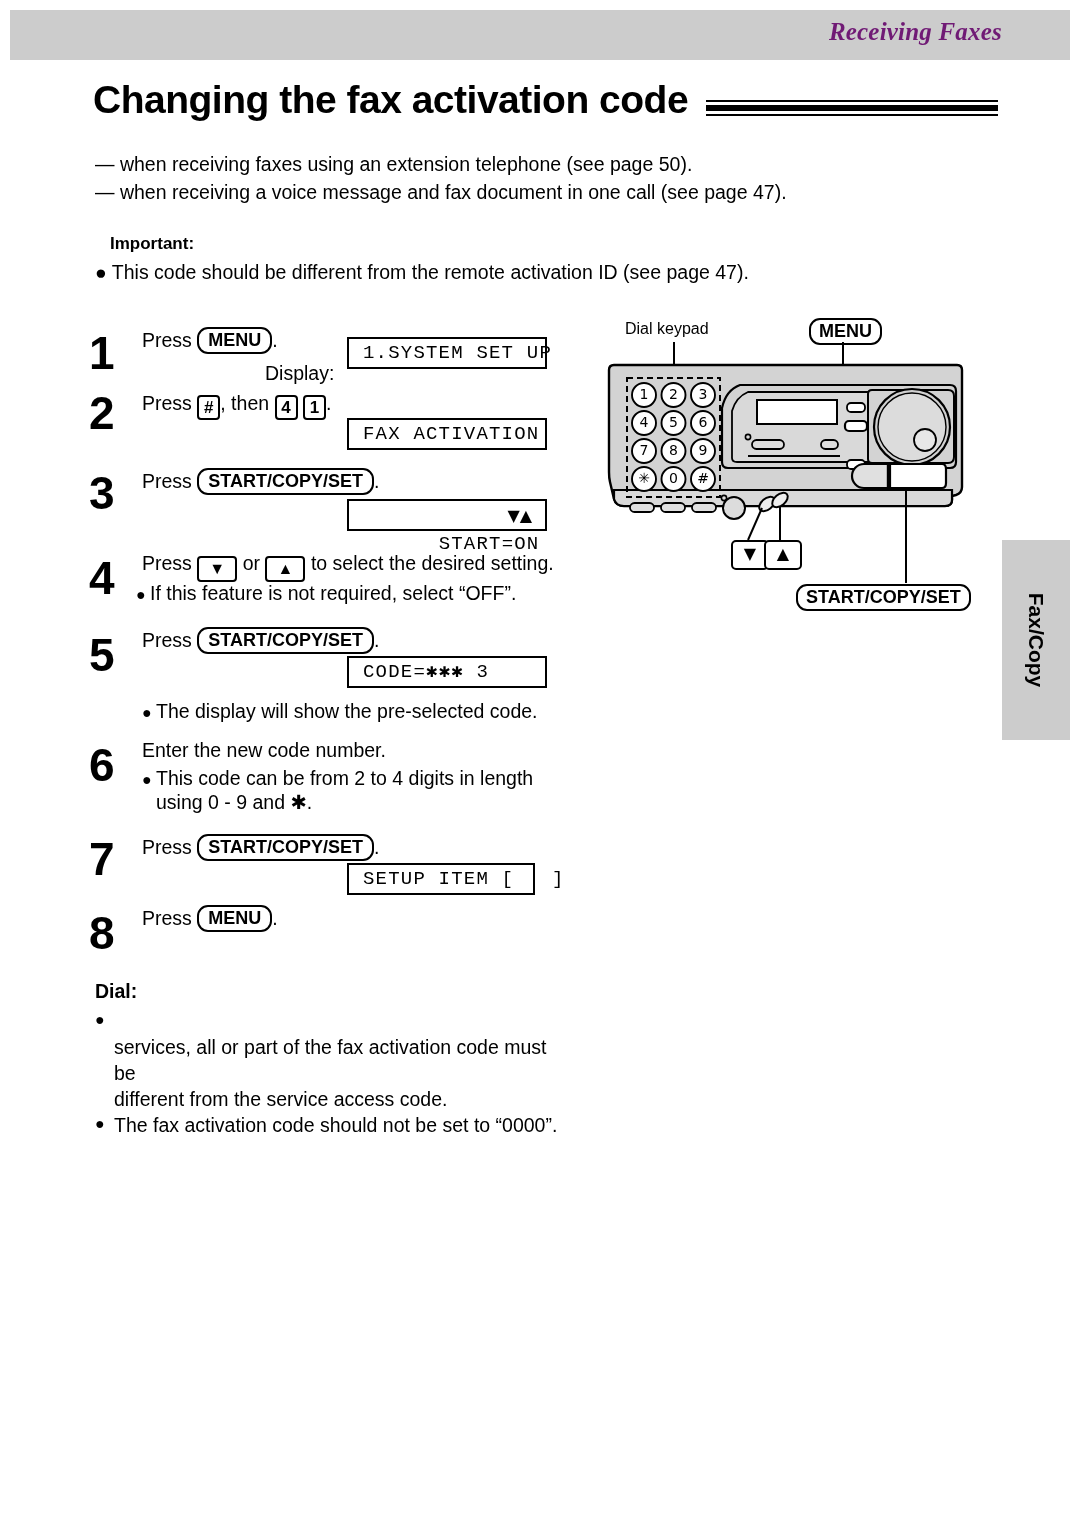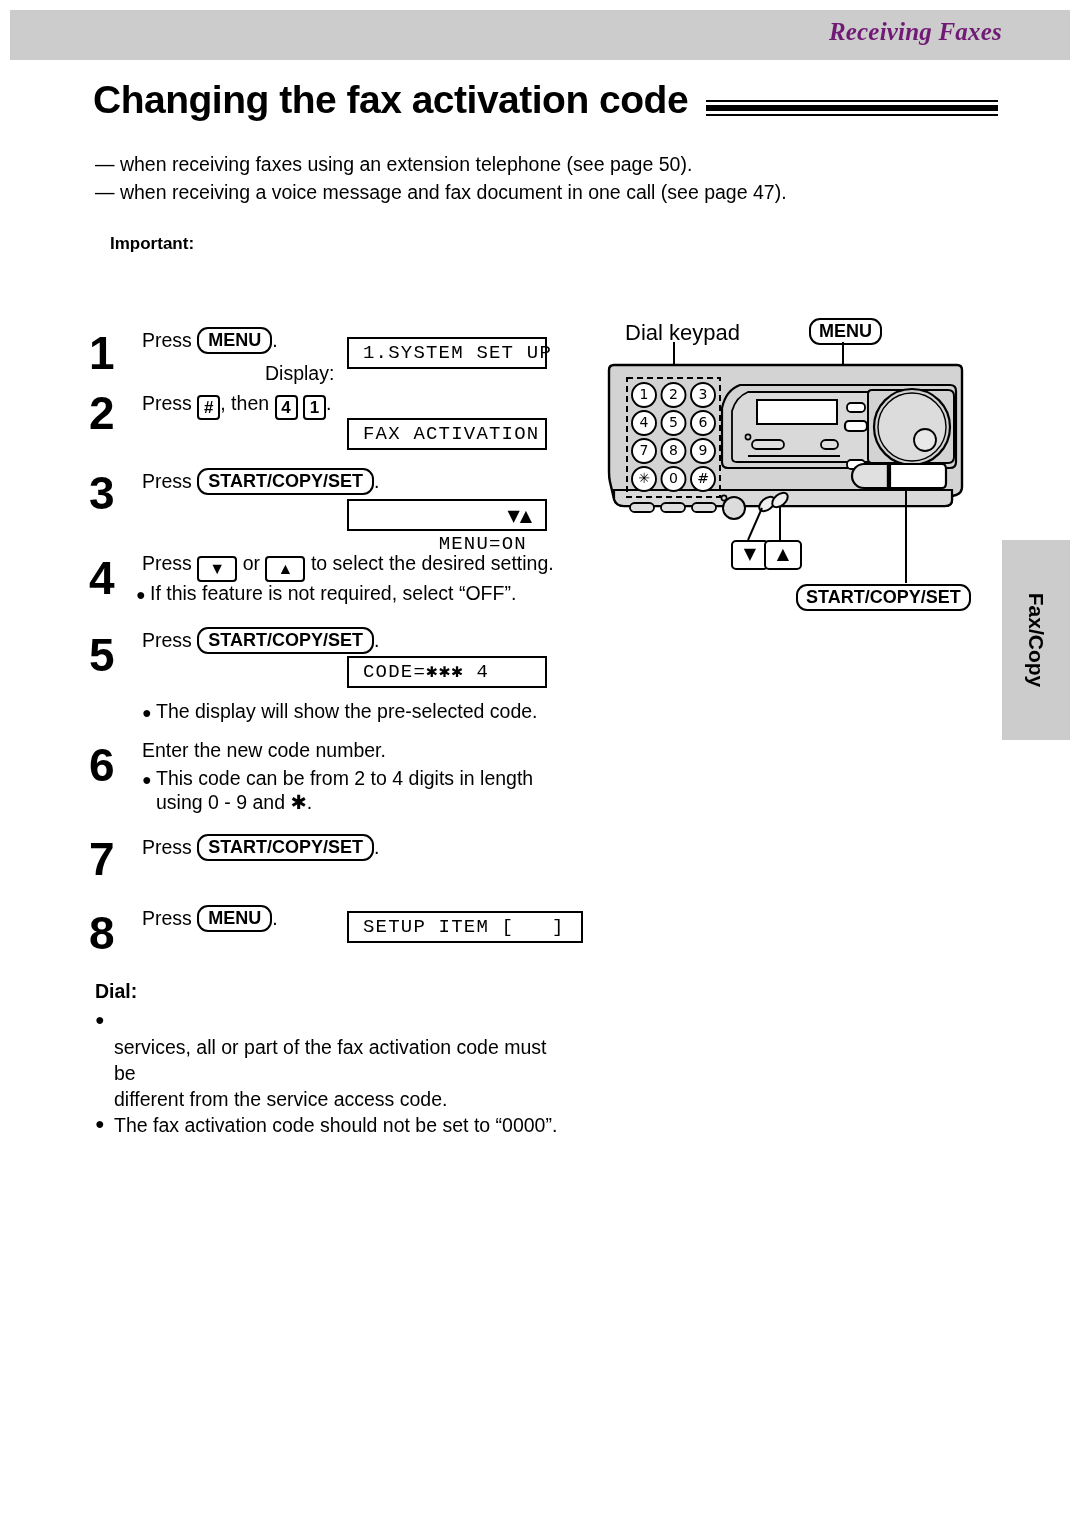--- a/index.html
+++ b/index.html
@@ -200,21 +200,21 @@
   
   .fax-fig {
     position: absolute;
     left: 600px;
     top: 312px;
     width: 400px;
     height: 330px;
   }
   .callout-label {
     position: absolute;
-    font-size: 22px;
+    font-size: 16px;
     white-space: nowrap;
   }
   .pill-label {
     position: absolute;
     border: 2.6px solid #000;
     border-radius: 11px;
     background: #fff;
     font-size: 18px;
     font-weight: bold;
     padding: 1px 8px 2px 8px;
@@ -311,20 +311,24 @@
       <i class="r2"></i>
       <i class="r3"></i>
   </div>
 
   <div class="intro">
     <div>— when receiving faxes using an extension telephone (see page 50).</div>
     <div>— when receiving a voice message and fax document in one call (see page 47).</div>
   </div>
 
   <div class="important-label">Important:</div>
+  <div class="important-item">
+    <span class="dot">●</span>
+    <span>This code should be different from the remote activation ID (see page 47).</span>
+  </div>
 
   <div class="steps">
 
     <div class="step-num" style="left:89px; top:330px;">1</div>
     <div class="step-text" style="left:142px; top:327px;">
       <span>Press</span>
       <span class="keycap">MENU</span><span>.</span>
     </div>
     <div class="display-label" style="left:265px; top:362px;">Display:</div>
     <div class="lcd" style="left:347px; top:337px; width:200px;">1.SYSTEM SET UP</div>
@@ -337,59 +341,59 @@
       <span class="keysq">1</span><span>.</span>
     </div>
     <div class="lcd" style="left:347px; top:418px; width:200px;">FAX ACTIVATION</div>
 
     <div class="step-num" style="left:89px; top:470px;">3</div>
     <div class="step-text" style="left:142px; top:468px;">
       <span>Press</span>
       <span class="keycap">START/COPY/SET</span><span>.</span>
     </div>
     <div class="lcd" style="left:347px; top:499px; width:200px;">
-      <span>MENU=ON</span>
+      <span>START=ON</span>
       <span class="arrows">▼▲</span>
     </div>
 
     <div class="step-num" style="left:89px; top:555px;">4</div>
     <div class="step-text" style="left:142px; top:550px;">
       <span>Press</span>
       <span class="keyarrow">▼</span>
       <span>or</span>
       <span class="keyarrow">▲</span>
       <span>to select the desired setting.</span>
     </div>
     <div class="sub-bullet" style="left:136px; top:580px;">
       <span class="dot">●</span><span>If this feature is not required, select “OFF”.</span>
     </div>
 
     <div class="step-num" style="left:89px; top:632px;">5</div>
     <div class="step-text" style="left:142px; top:627px;">
       <span>Press</span>
       <span class="keycap">START/COPY/SET</span><span>.</span>
     </div>
-    <div class="lcd" style="left:347px; top:656px; width:200px;">CODE=✱✱✱ 4</div>
+    <div class="lcd" style="left:347px; top:656px; width:200px;">CODE=✱✱✱ 3</div>
     <div class="sub-bullet" style="left:142px; top:698px;">
       <span class="dot">●</span><span>The display will show the pre-selected code.</span>
     </div>
 
     <div class="step-num" style="left:89px; top:742px;">6</div>
     <div class="step-text" style="left:142px; top:737px;">Enter the new code number.</div>
     <div class="sub-bullet" style="left:142px; top:765px;">
       <span class="dot">●</span><span>This code can be from 2 to 4 digits in length</span>
     </div>
     <div class="sub-bullet" style="left:156px; top:789px;">using 0 - 9 and ✱.</div>
 
     <div class="step-num" style="left:89px; top:836px;">7</div>
     <div class="step-text" style="left:142px; top:834px;">
       <span>Press</span>
       <span class="keycap">START/COPY/SET</span><span>.</span>
     </div>
-    <div class="lcd" style="left:347px; top:863px; width:236px;margin-top:48px;">SETUP ITEM [   ]</div>
+    <div class="lcd" style="left:347px; top:863px; width:188px;">SETUP ITEM [   ]</div>
 
     <div class="step-num" style="left:89px; top:910px;">8</div>
     <div class="step-text" style="left:142px; top:905px;">
       <span>Press</span>
       <span class="keycap">MENU</span><span>.</span>
     </div>
 
   </div>
 
   <div class="fax-fig">

